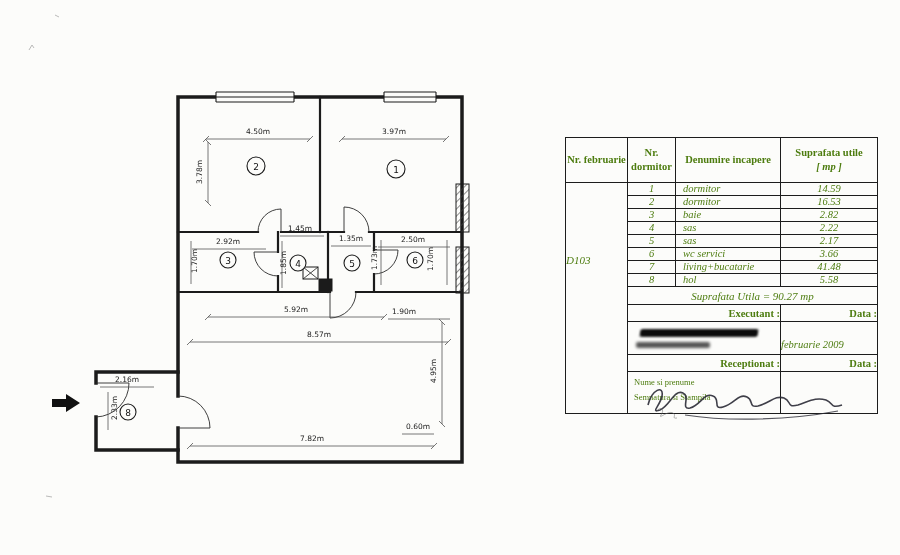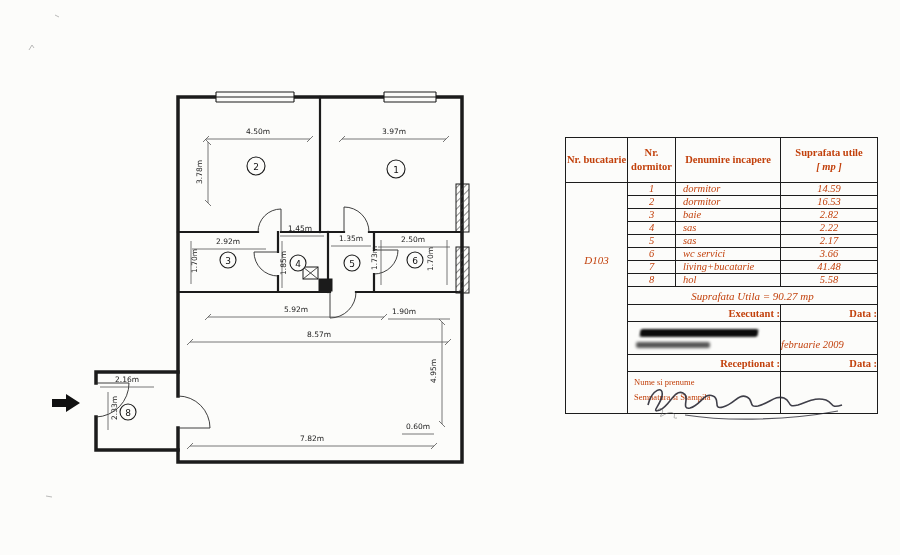--- a/index.html
+++ b/index.html
@@ -1,32 +1,32 @@
 <!DOCTYPE html>
 <html><head>
 <meta charset="utf-8">
 <style>
   *{margin:0;padding:0;box-sizing:border-box}
   html,body{width:900px;height:555px;background:#ffffff}
   .page{position:relative;width:900px;height:555px;background:#fcfcfa;overflow:hidden;
-        font-family:"Liberation Serif",serif;color:#c2410c}
+        font-family:"Liberation Serif",serif;color:#4d7c0f}
   .plan{position:absolute;left:0;top:0;width:900px;height:555px}
 
   
   .doc-table{position:absolute;left:565px;top:137px;width:312px;z-index:1}
   .doc-table table{border-collapse:collapse;width:100%;table-layout:fixed;border:1.5px solid #141414}
   col.c1{width:62px}col.c2{width:48px}col.c3{width:105px}col.c4{width:97px}
   .cell{border:1px solid #1c1c1c;overflow:visible}
   .r-head th{height:45px;font-size:10.5px;font-weight:bold;text-align:center;vertical-align:middle;line-height:1.3}
   .unit{font-style:italic}
   .r-data td{height:13px;font-size:10.5px;font-style:italic;line-height:1;vertical-align:middle}
   td.num{text-align:center}
   td.name{padding-left:7px;text-align:left}
   td.area{text-align:center}
-  td.apt{vertical-align:top;text-align:center}
+  td.apt{vertical-align:top;text-align:left}
   .aptid{display:inline-block;margin-top:72px;font-style:italic;font-size:11px}
   .r-total td{height:18px;font-size:11px;font-weight:normal;font-style:italic;text-align:center;vertical-align:middle}
   .r-exec td{height:17px;font-size:10.5px;font-weight:bold;padding-left:7px;text-align:right;vertical-align:middle}
   .r-name td{height:33px;vertical-align:top}
   td.date{font-style:italic;font-size:10.5px;vertical-align:bottom;padding-bottom:4px}
   .r-sign td{height:42px}
   td.small{font-size:8.5px;padding:3px 0 0 6px;vertical-align:top;line-height:1.8}
   .smudge{border-radius:2px}
   .s1{width:118px;height:8px;background:#0c0c0c;filter:blur(1.2px);margin:7px 0 0 12px;transform:skewX(-8deg)}
   .s2{width:74px;height:6px;background:#2b2b2b;filter:blur(1.4px);opacity:.8;margin:5px 0 0 8px}
@@ -174,21 +174,21 @@
   <div class="doc-table">
     <table>
       <colgroup>
           <col class="c1">
           <col class="c2">
           <col class="c3">
           <col class="c4">
         </colgroup>
       <tbody>
         <tr class="r-head">
-          <th class="cell">Nr. bucatarie</th>
+          <th class="cell">Nr. februarie</th>
           <th class="cell">Nr. dormitor</th>
           <th class="cell">Denumire incapere</th>
           <th class="cell">
             <span>Suprafata utile</span><br>
             <span class="unit">[ mp ]</span>
           </th>
         </tr>
 
         <tr class="r-data">
           <td class="cell apt" rowspan="13">

